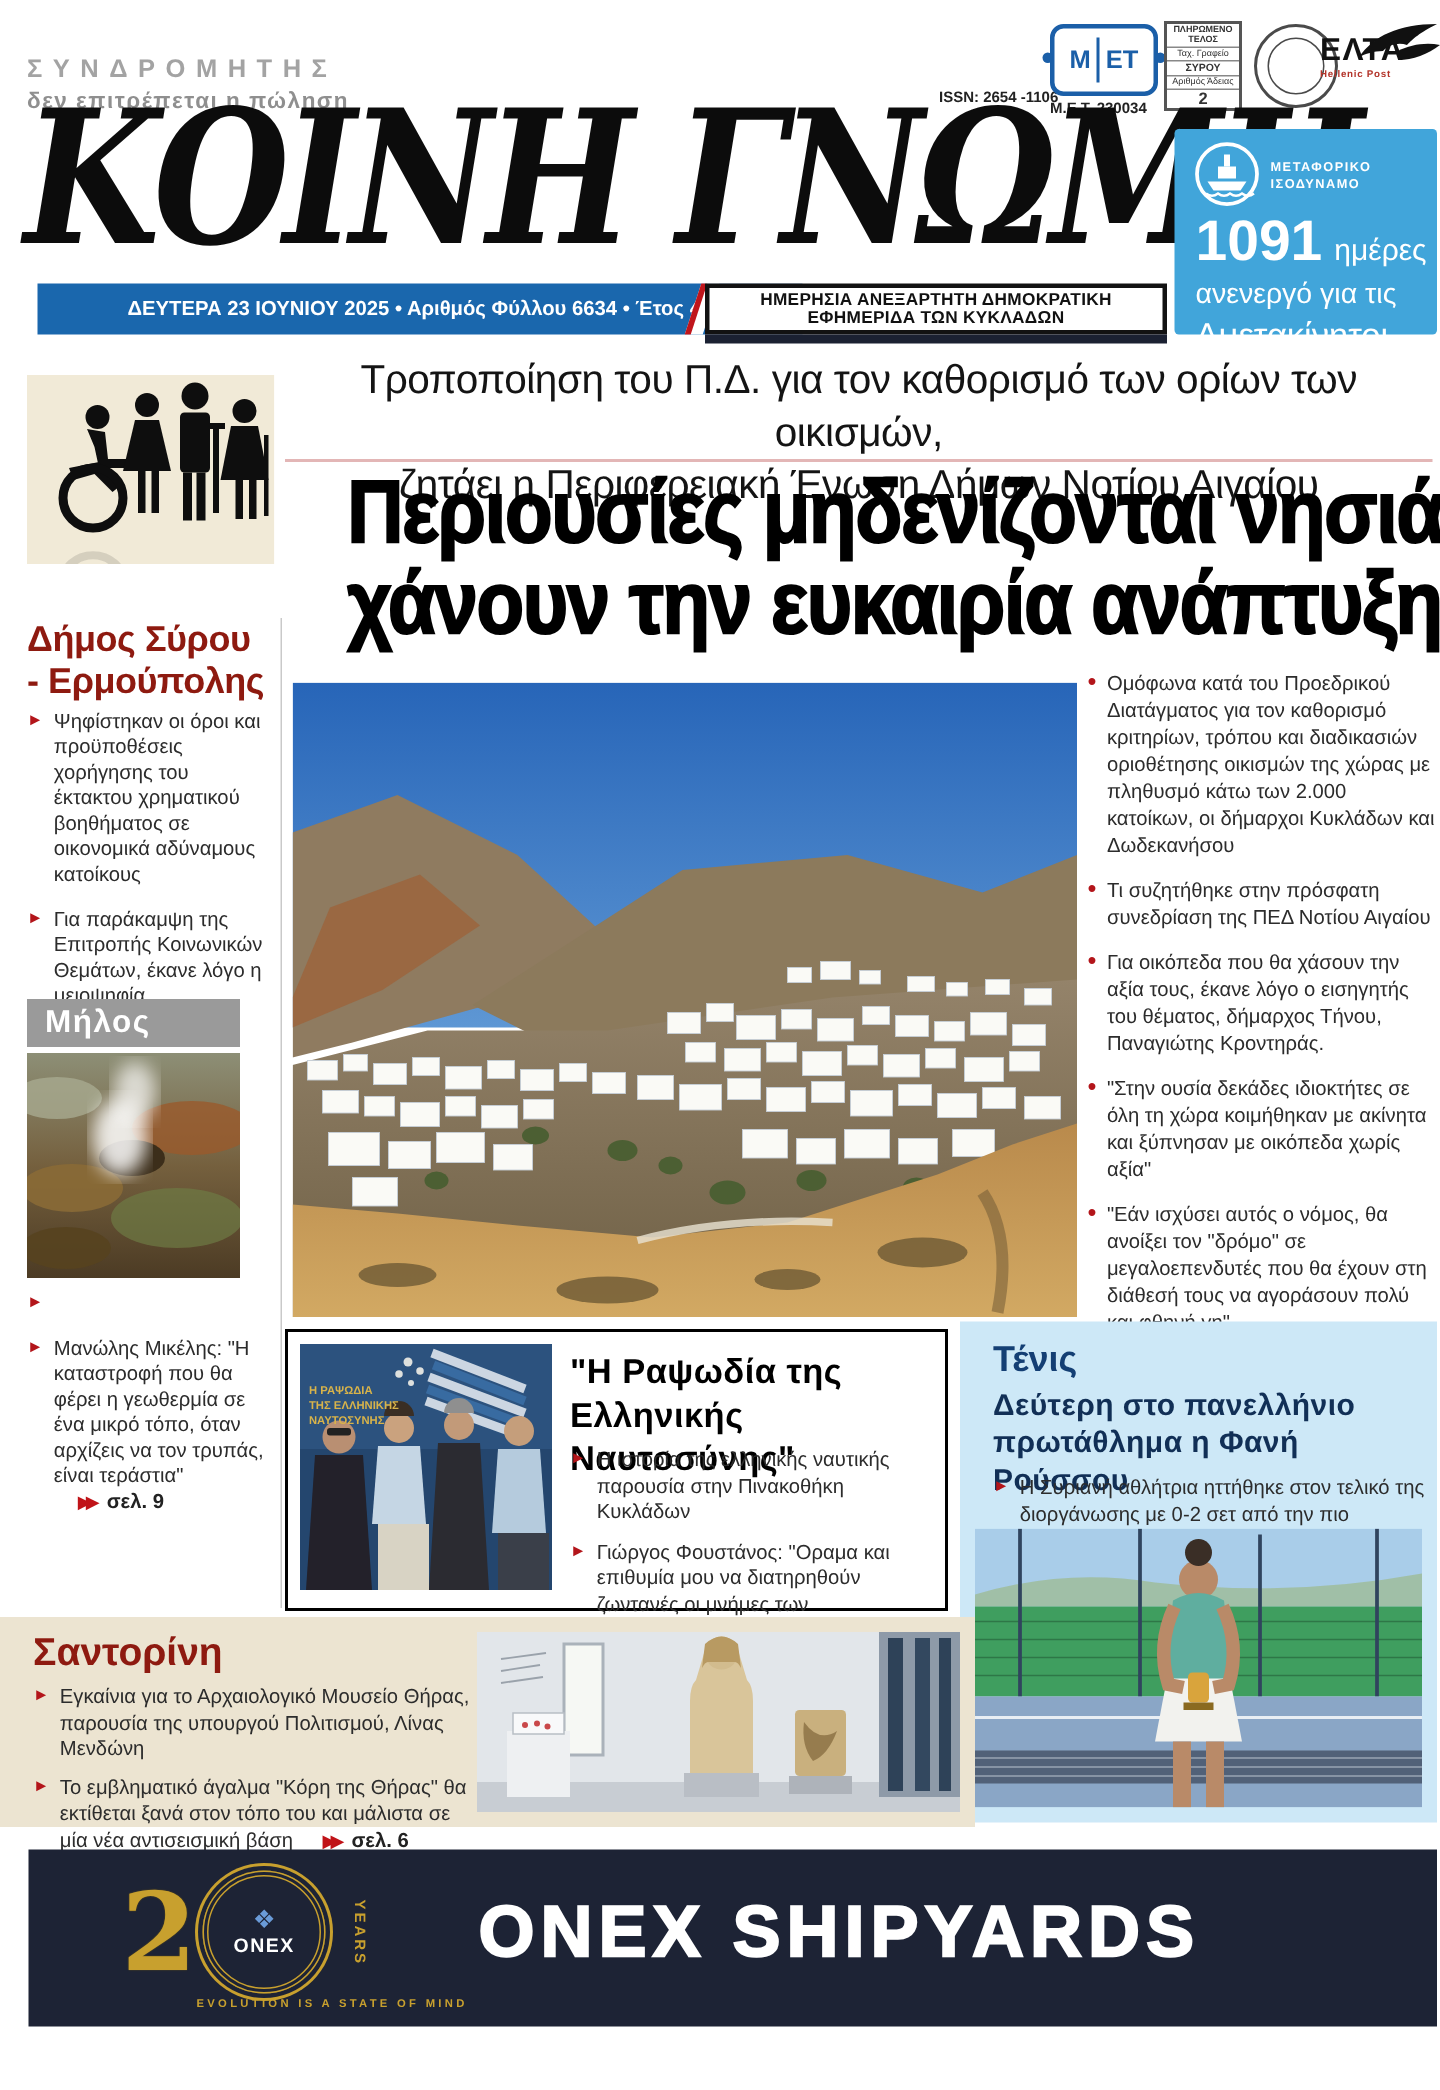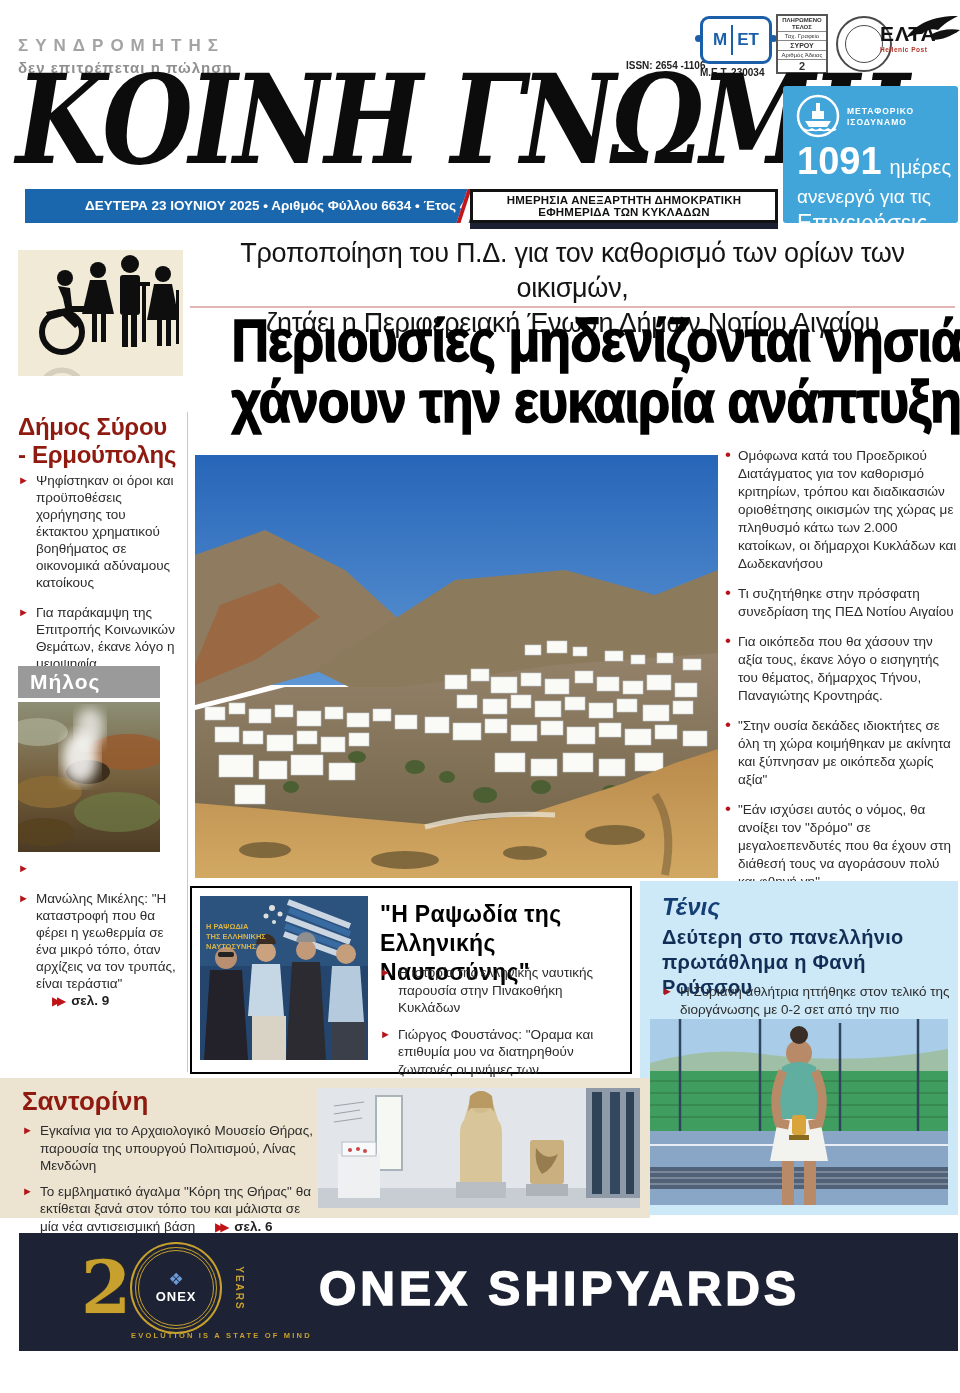--- a/index.html
+++ b/index.html
@@ -157,21 +157,21 @@
     </svg>
     <div class="abs tb-caption" style="left:64px;top:20px;">
       <div>ΜΕΤΑΦΟΡΙΚΟ</div>
       <div>ΙΣΟΔΥΝΑΜΟ</div>
     </div>
     <div class="abs" style="left:14px;top:56px;display:flex;align-items:baseline;gap:8px;">
       <span class="tb-number">1091</span>
       <span class="tb-unit">ημέρες</span>
     </div>
     <div class="abs tb-line" style="left:14px;top:100px;">ανενεργό για τις</div>
-    <div class="abs tb-line3" style="left:14px;top:106px;margin-top:18px;">Επιχειρήσεις</div>
+    <div class="abs tb-line3" style="left:14px;top:106px;margin-top:18px;">Αμετακίνητοι</div>
   </div>
 
   <div class="abs kicker" style="left:190px;top:236px;width:765px;">
     <div>Τροποποίηση του Π.Δ. για τον καθορισμό των ορίων των οικισμών,</div>
     <div>ζητάει η Περιφερειακή Ένωση Δήμων Νοτίου Αιγαίου</div>
   </div>
   <div class="abs pink-rule" style="left:190px;top:306px;width:765px;"></div>
   <div class="abs" style="left:185px;top:311px;width:775px;">
     <div class="headline">Περιουσίες μηδενίζονται νησιά</div>
     <div class="headline">χάνουν την ευκαιρία ανάπτυξης</div>
@@ -473,21 +473,21 @@
           <span class="pr">
             <span class="pra">▶▶</span>
             <span class="prt">σελ. 7</span>
           </span>
         </span>
       </div>
     </div>
   </div>
 
   <div class="abs tennis-box" style="left:640px;top:881px;width:318px;height:334px;">
-    <div class="abs tennis-kicker" style="left:22px;top:12px;font-style:italic;">Τένις</div>
+    <div class="abs tennis-kicker" style="left:22px;top:12px;">Τένις</div>
     <div class="abs tennis-title" style="left:22px;top:44px;width:285px;">
       <div>Δεύτερη στο πανελλήνιο</div>
       <div>πρωτάθλημα η Φανή Ρούσσου</div>
     </div>
     <div class="abs smallcol" style="left:22px;top:102px;width:288px;">
       <div class="b">
         <span class="barrow">►</span>
         <span class="btext">
           <span>Η Συριανή αθλήτρια ηττήθηκε στον τελικό της διοργάνωσης με 0-2 σετ από την πιο έμπειρη, Ελένη Μτσεντλίτζε</span>
           <span class="pr">

